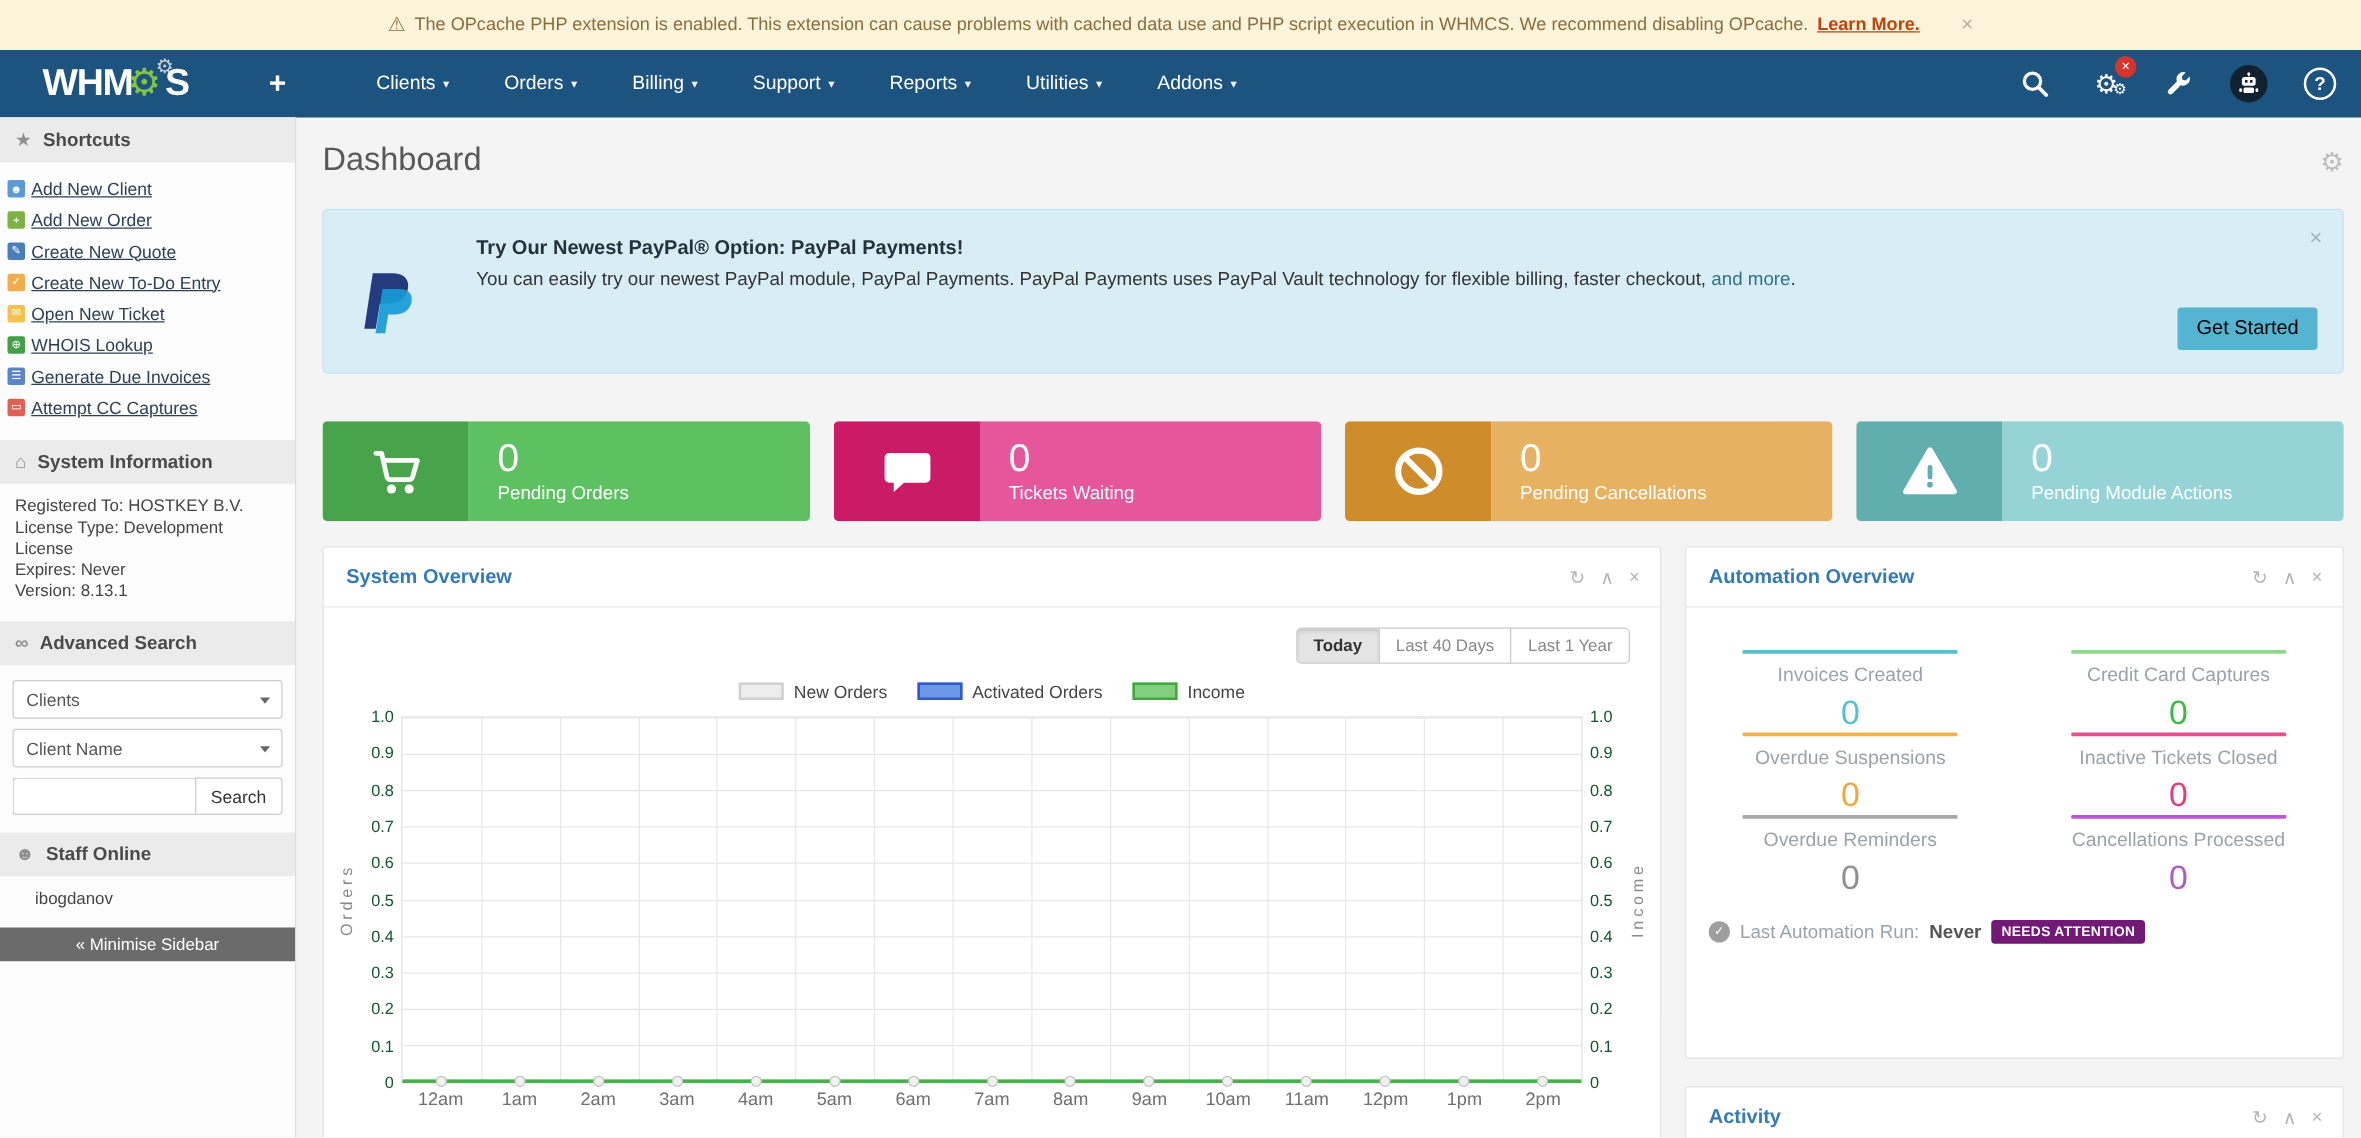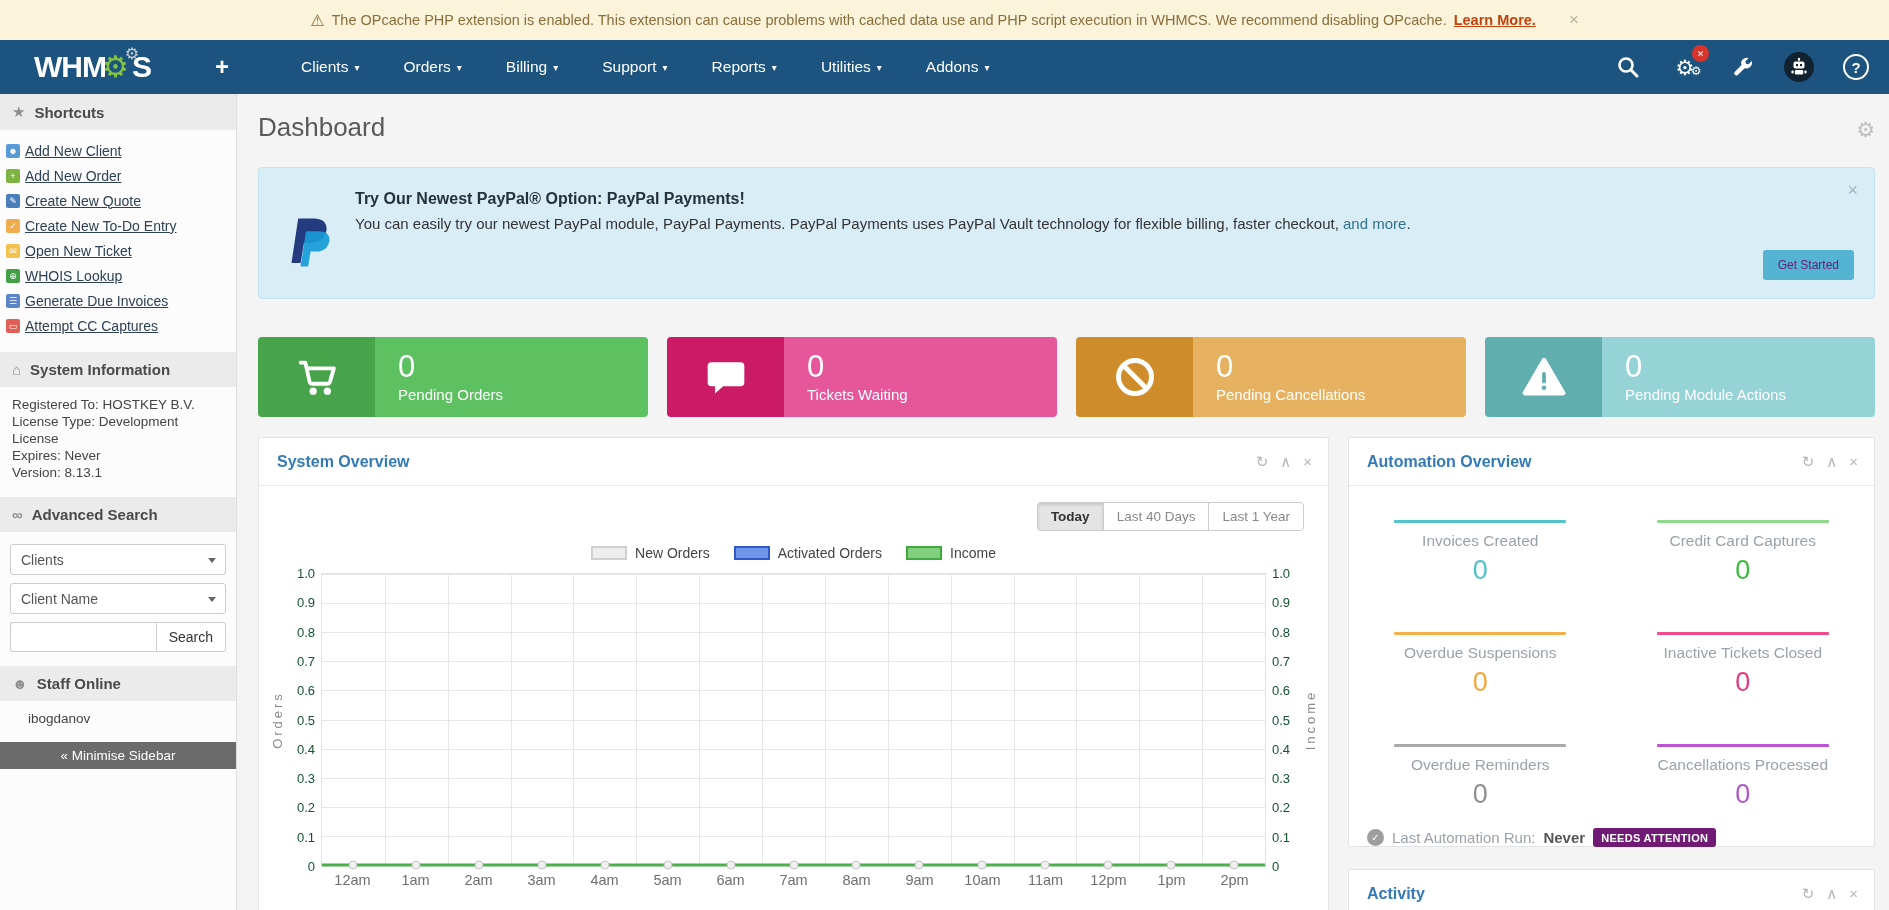--- a/index.html
+++ b/index.html
@@ -61,29 +61,29 @@
   .staff-name { padding:10px 12px 16px 28px; font-size:13.5px; color:#444; }
   .minimise { background:#6b6b6b; color:#fff; text-align:center; font-size:13.5px; padding:6px 0; cursor:pointer; }
 
   
   .main { flex:1; padding:10px 14px 0 21px; overflow:hidden; }
   .page-head { display:flex; align-items:flex-start; justify-content:space-between; margin-top:8px; }
   .page-title { font-size:26px; font-weight:normal; color:#595959; }
   .page-gear { color:#bdbdbd; font-size:21px; cursor:pointer; margin-top:6px; }
 
   .paypal { position:relative; margin-top:24px; background:#d9edf7; border:1px solid #c4e3f0; border-radius:4px;
-    height:132px; padding:18px 24px 0 26px; display:flex; }
+    height:132px; padding:18px 24px 0 26px; display:flex;gap:26px; }
   .pp-logo { width:48px; margin-top:6px; flex-shrink:0; }
   .pp-text { margin-left:22px; }
   .pp-title { font-size:16px; font-weight:bold; color:#24323a; padding-top:4px; }
   .pp-body { font-size:15px; color:#333; margin-top:7px; }
   .pp-body a { color:#31708f; text-decoration:none; cursor:pointer; }
   .pp-close { position:absolute; top:12px; right:16px; color:#9fb6c2; font-size:18px; cursor:pointer; }
-  .pp-btn { position:absolute; right:20px; bottom:18px; background:#54b4d2; color:#701a75; border:none;
-    border-radius:3px; font-size:12px; padding:8px 15px; cursor:pointer; }
+  .pp-btn { position:absolute; right:20px; bottom:18px; background:#54b4d2; color:#000000; border:none;
+    border-radius:3px; font-size:16px; padding:8px 15px; cursor:pointer; }
 
   .cards { display:flex; gap:19px; margin-top:38px; }
   .card { flex:1; height:80px; border-radius:4px; overflow:hidden; display:flex; cursor:pointer; }
   .card-icon-box { width:117px; flex-shrink:0; display:flex; align-items:center; justify-content:center; }
   .card-body { flex:1; color:#fff; display:flex; flex-direction:column; justify-content:center; padding-left:23px; }
   .card-value { font-size:31px; line-height:1.05; }
   .card-label { font-size:15px; margin-top:2px; }
 
   .panels { display:flex; gap:19px; margin-top:20px; align-items:flex-start; }
   .panel { background:#fff; border:1px solid #e3e3e3; border-radius:2px; }
@@ -117,21 +117,21 @@
   .hgrid { position:absolute; left:0; right:0; height:1px; background:#e7e7e7; }
   .vgrid { position:absolute; top:0; bottom:0; width:1px; background:#e7e7e7; }
   .income-line { position:absolute; left:0; right:0; bottom:0; height:3px; transform:translateY(50%); z-index:2; }
   .marker { position:absolute; bottom:0; width:9px; height:9px; border-radius:50%; background:#f0f0f0;
     border:1px solid #c3c3c3; transform:translate(-50%,50%); z-index:3; }
   .xrow { display:flex; margin:6px 62px 0 62px; }
   .xtick { flex:1; text-align:center; font-size:14.5px; color:#6f6f6f; }
 
   .right-col { width:527px; }
   .panel-auto { width:527px; height:410px; }
-  .auto-grid { display:grid; grid-template-columns:1fr 1fr; row-gap:46px; margin-top:34px; justify-items:center; }
+  .auto-grid { display:grid; grid-template-columns:1fr 1fr; margin-top:34px; justify-items:center; }
   .auto-stat { text-align:center; width:220px; }
   .stat-rule { height:3px; width:172px; margin:0 auto 9px auto; border-radius:1px; }
   .stat-label { font-size:15.5px; color:#9aa3aa; }
   .stat-value { font-size:27px; margin-top:5px; }
   .auto-footer { display:flex; align-items:center; gap:8px; margin:18px 0 0 18px; }
   .check-circle { width:17px; height:17px; border-radius:50%; background:#9e9e9e; color:#fff; font-size:10px;
     display:flex; align-items:center; justify-content:center; flex-shrink:0; }
   .af-label { font-size:15px; color:#9aa3aa; }
   .af-value { font-size:15px; font-weight:bold; color:#555; }
   .badge { color:#fff; font-size:11px; font-weight:bold; padding:4px 8px 3px 8px; border-radius:3px; letter-spacing:.3px; }

